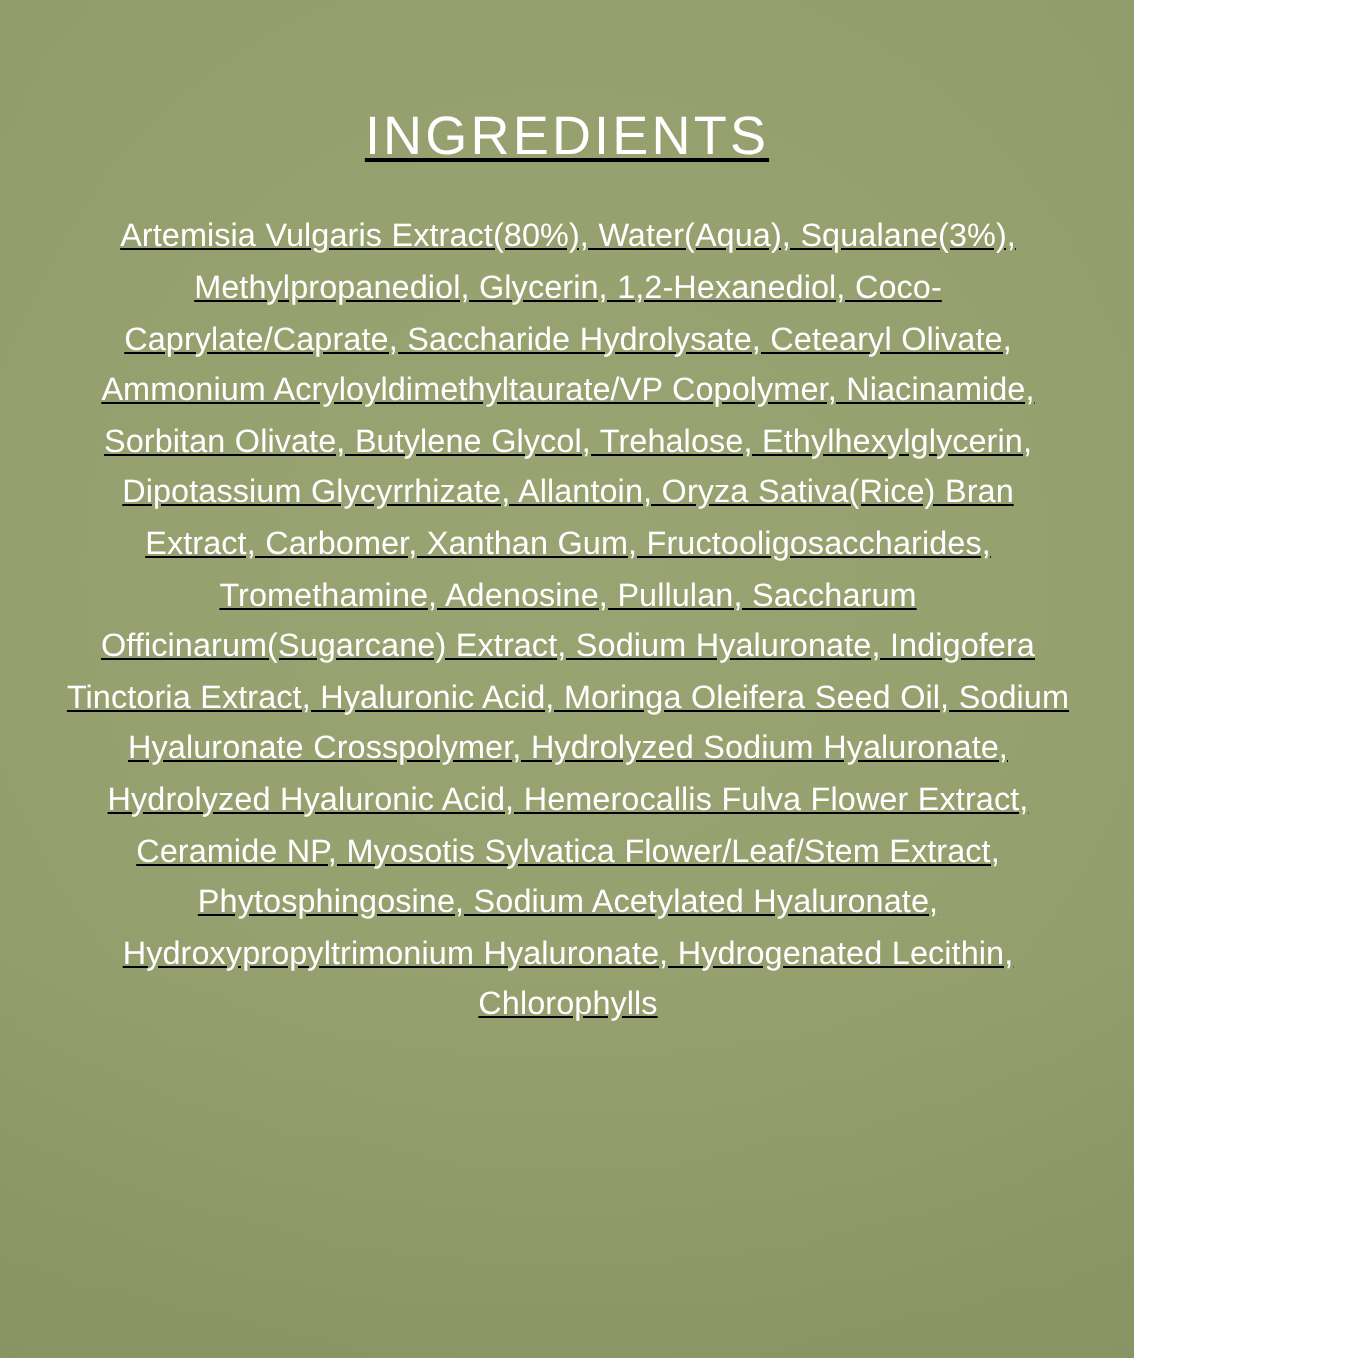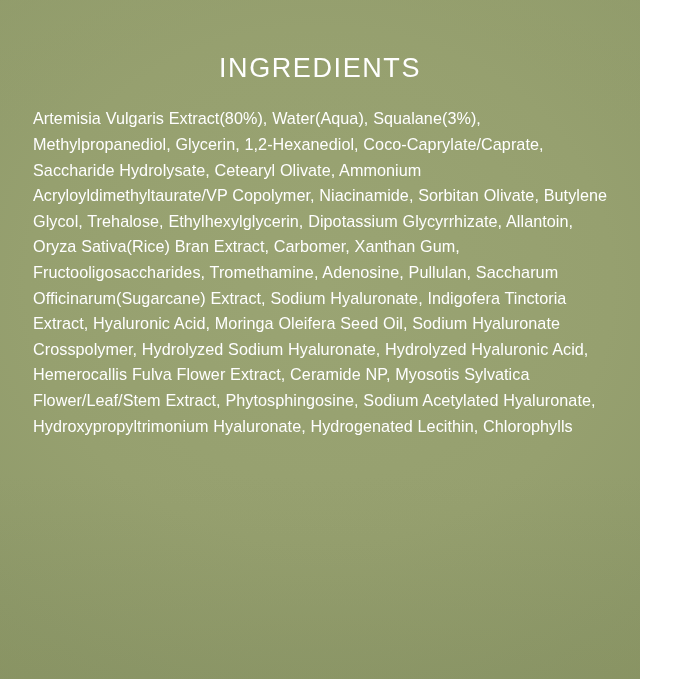--- a/index.html
+++ b/index.html
@@ -7,24 +7,25 @@
     padding: 0;
   }
   body {
     width: 679px;
     height: 679px;
     font-family: "Liberation Sans", sans-serif;
     overflow: hidden;
   }
   .panel {
     position: relative;
-    width: 640px;
+    width: 567px;
     height: 679px;
     box-sizing: border-box;
     background: radial-gradient(ellipse 120% 100% at 50% 42%, #9aa473 0%, #96a06f 38%, #8f9a6a 62%, #8a945f 100%);
+    text-decoration: underline;
   }
   .panel::after {
     content: "";
     position: absolute;
     inset: 0;
     pointer-events: none;
     background: linear-gradient(180deg, rgba(150,160,110,0.28) 0%, rgba(150,160,110,0.0) 22%, rgba(120,130,85,0.0) 70%, rgba(120,130,85,0.22) 100%);
   }
   .content {
     position: relative;
@@ -37,21 +38,21 @@
     font-weight: 400;
     letter-spacing: 1.6px;
     text-align: center;
     margin: 0 0 22px 0;
     line-height: 1.2;
   }
   .body-text {
     color: #ffffff;
     font-size: 16.2px;
     line-height: 1.58;
-    text-align: left;
+    text-align: center;
     letter-spacing: 0.05px;
     word-spacing: 0.2px;
     margin: 0;
     padding: 0 0 0 1px;
     hyphens: auto;
     -webkit-hyphens: auto;
   }
 </style>
 </head>
 <body>

